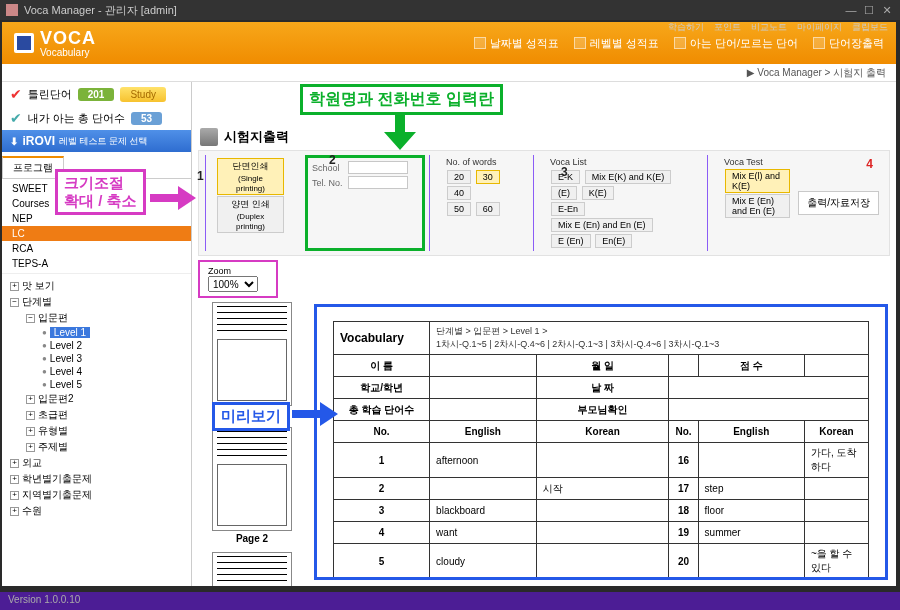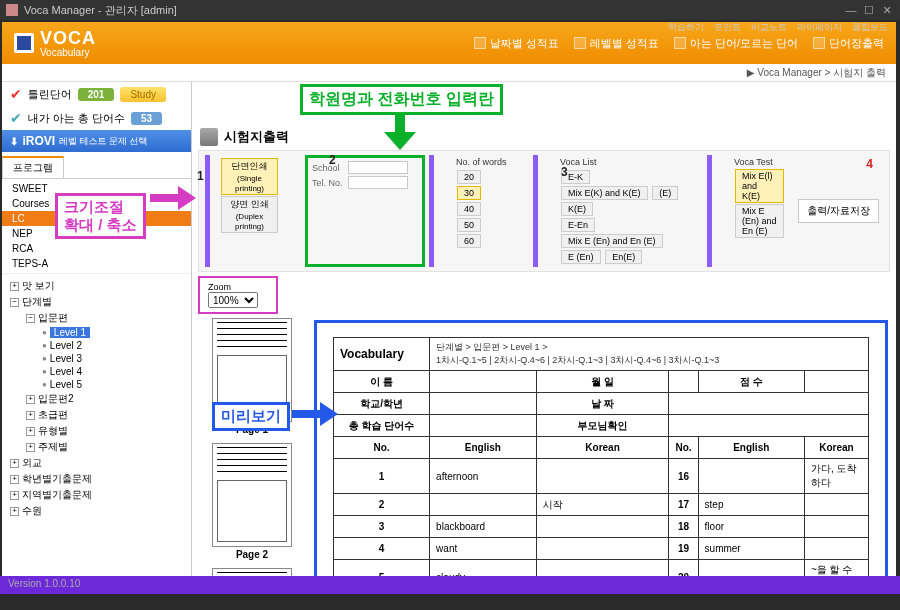--- a/index.html
+++ b/index.html
@@ -54,21 +54,21 @@
 .tree .exp { width: 9px; height: 9px; border: 1px solid #999; display: inline-flex; align-items: center; justify-content: center; font-size: 8px; line-height: 1; }
 .tree .sel { background: #3b78dd; color: #fff; padding: 0 4px; }
 
 .rightcol { flex: 1; display: flex; flex-direction: column; }
 
 .reporthdr { display: flex; align-items: center; gap: 6px; padding: 4px 8px; margin-top: 42px; }
 .reporthdr .pico { width: 18px; height: 18px; display: inline-block; background: linear-gradient(#aaa,#777); border-radius: 2px; }
 .reporthdr .ttl { font-weight: bold; font-size: 13px; }
 
 .options { display: flex; gap: 4px; padding: 4px 6px; background: #f6f6f6; border: 1px solid #e2e2e2; margin: 0 6px; font-size: 10px; align-items: stretch; position: relative; }
-.optblock { border-left: 5px solid #8b5cf6; padding: 2px 22px; }
+.optblock { border-left: 1px solid #8b5cf6; padding: 2px 16px; }
 .optblock:first-child { border-left: none; }
 .opttitle { color: #333; margin-bottom: 2px; font-size: 9px; }
 .minibtn { display: inline-block; background: #f0f0f0; border: 1px solid #ccc; padding: 1px 6px; margin: 1px 1px; font-size: 9px; cursor: pointer; }
 .minibtn.on { background: #fff1b8; border-color: #e8b800; }
 .small-in { width: 60px; height: 13px; border: 1px solid #c7c7c7; font-size: 9px; padding: 0 2px; }
 .field-lbl { display: inline-block; width: 36px; font-size: 9px; color: #666; }
 
 .viewbtn { position: absolute; right: 10px; top: 50%; transform: translateY(-50%); padding: 4px 8px; border: 1px solid #c9c9c9; background: #fff; cursor: pointer; font-size: 10px; }
 .four { position: absolute; right: 16px; top: 6px; color: #d22; font-weight: bold; font-size: 12px; }
 
@@ -89,21 +89,21 @@
 .preview { flex: 1; margin: 6px 8px 6px 2px; border: 3px solid #2458e8; background: #fff; overflow: auto; padding: 14px 16px; }
 .voctbl { border-collapse: collapse; width: 100%; font-size: 10px; }
 .voctbl td { border: 1px solid #333; padding: 3px 6px; height: 22px; }
 .voctbl .hd { font-weight: bold; text-align: center; }
 .voctbl .ti { font-weight: bold; font-size: 12px; }
 .voctbl .sub { font-size: 9px; color: #333; margin-left: 25px; }
 
 .callout { position: absolute; font-weight: bold; font-size: 16px; color: #0bb02b; background: #fff; padding: 2px 6px; border: 3px solid #0bb02b; }
 .callout.pink { color: #d63bc3; border-color: #d63bc3; font-size: 15px; }
 .callout.blue { color: #2458e8; border-color: #2458e8; font-size: 15px; }
-.statusbar { position: absolute; left: 0; right: 0; bottom: 16px; height: 18px; background: #6d28d9; color: #aaa; font-size: 10px; padding: 2px 8px; }
+.statusbar { position: absolute; left: 0; right: 0; bottom: 0; height: 18px; background: #4c1d95; color: #aaa; font-size: 10px; padding: 2px 8px; }
 
 svg.arrow-shape { position: absolute; }
 
 </style>
 </head>
 <body>
 
 <div class="titlebar">
   <div style="display:flex;align-items:center;">
     <span class="ico"></span>
@@ -175,22 +175,22 @@
         <span>iROVI</span>
         <span style="font-size:9px;font-weight:normal;">레벨 테스트 문제 선택</span>
       </div>
 
       <div class="tabs">
         <div class="tab active">프로그램</div>
       </div>
       <div class="booklist">
         <div class="bi">SWEET</div>
         <div class="bi">Courses</div>
+        <div class="bi">NEP</div>
         <div class="bi active">LC</div>
-        <div class="bi">NEP</div>
         <div class="bi">RCA</div>
         <div class="bi">TEPS-A</div>
       </div>
 
       <div class="tree">
         <div class="node dep1">
             <span class="exp">+</span>
             <span>맛 보기</span>
           </div>
         <div class="node dep1">
@@ -431,21 +431,21 @@
         </div>
       </div>
     </div>
   </div>
 
   <div class="callout" style="left:298px;top:62px;">학원명과 전화번호 입력란</div>
   <svg class="arrow-shape" style="left:380px;top:90px;" width="36" height="40">
       <polygon points="13,0 23,0 23,20 34,20 18,38 2,20 13,20" fill="#0bb02b"></polygon>
     </svg>
 
-  <div class="callout pink" style="left:53px;top:171px;line-height:1.2;">
+  <div class="callout pink" style="left:53px;top:147px;line-height:1.2;">
     <span>크기조절</span><br><span>확대 / 축소</span>
   </div>
   <svg class="arrow-shape" style="left:148px;top:164px;" width="48" height="24">
       <polygon points="0,8 28,8 28,0 46,12 28,24 28,16 0,16" fill="#d63bc3"></polygon>
     </svg>
 
   <div class="callout blue" style="left:210px;top:380px;">미리보기</div>
   <svg class="arrow-shape" style="left:290px;top:380px;" width="48" height="24">
       <polygon points="0,8 28,8 28,0 46,12 28,24 28,16 0,16" fill="#2458e8"></polygon>
     </svg>

